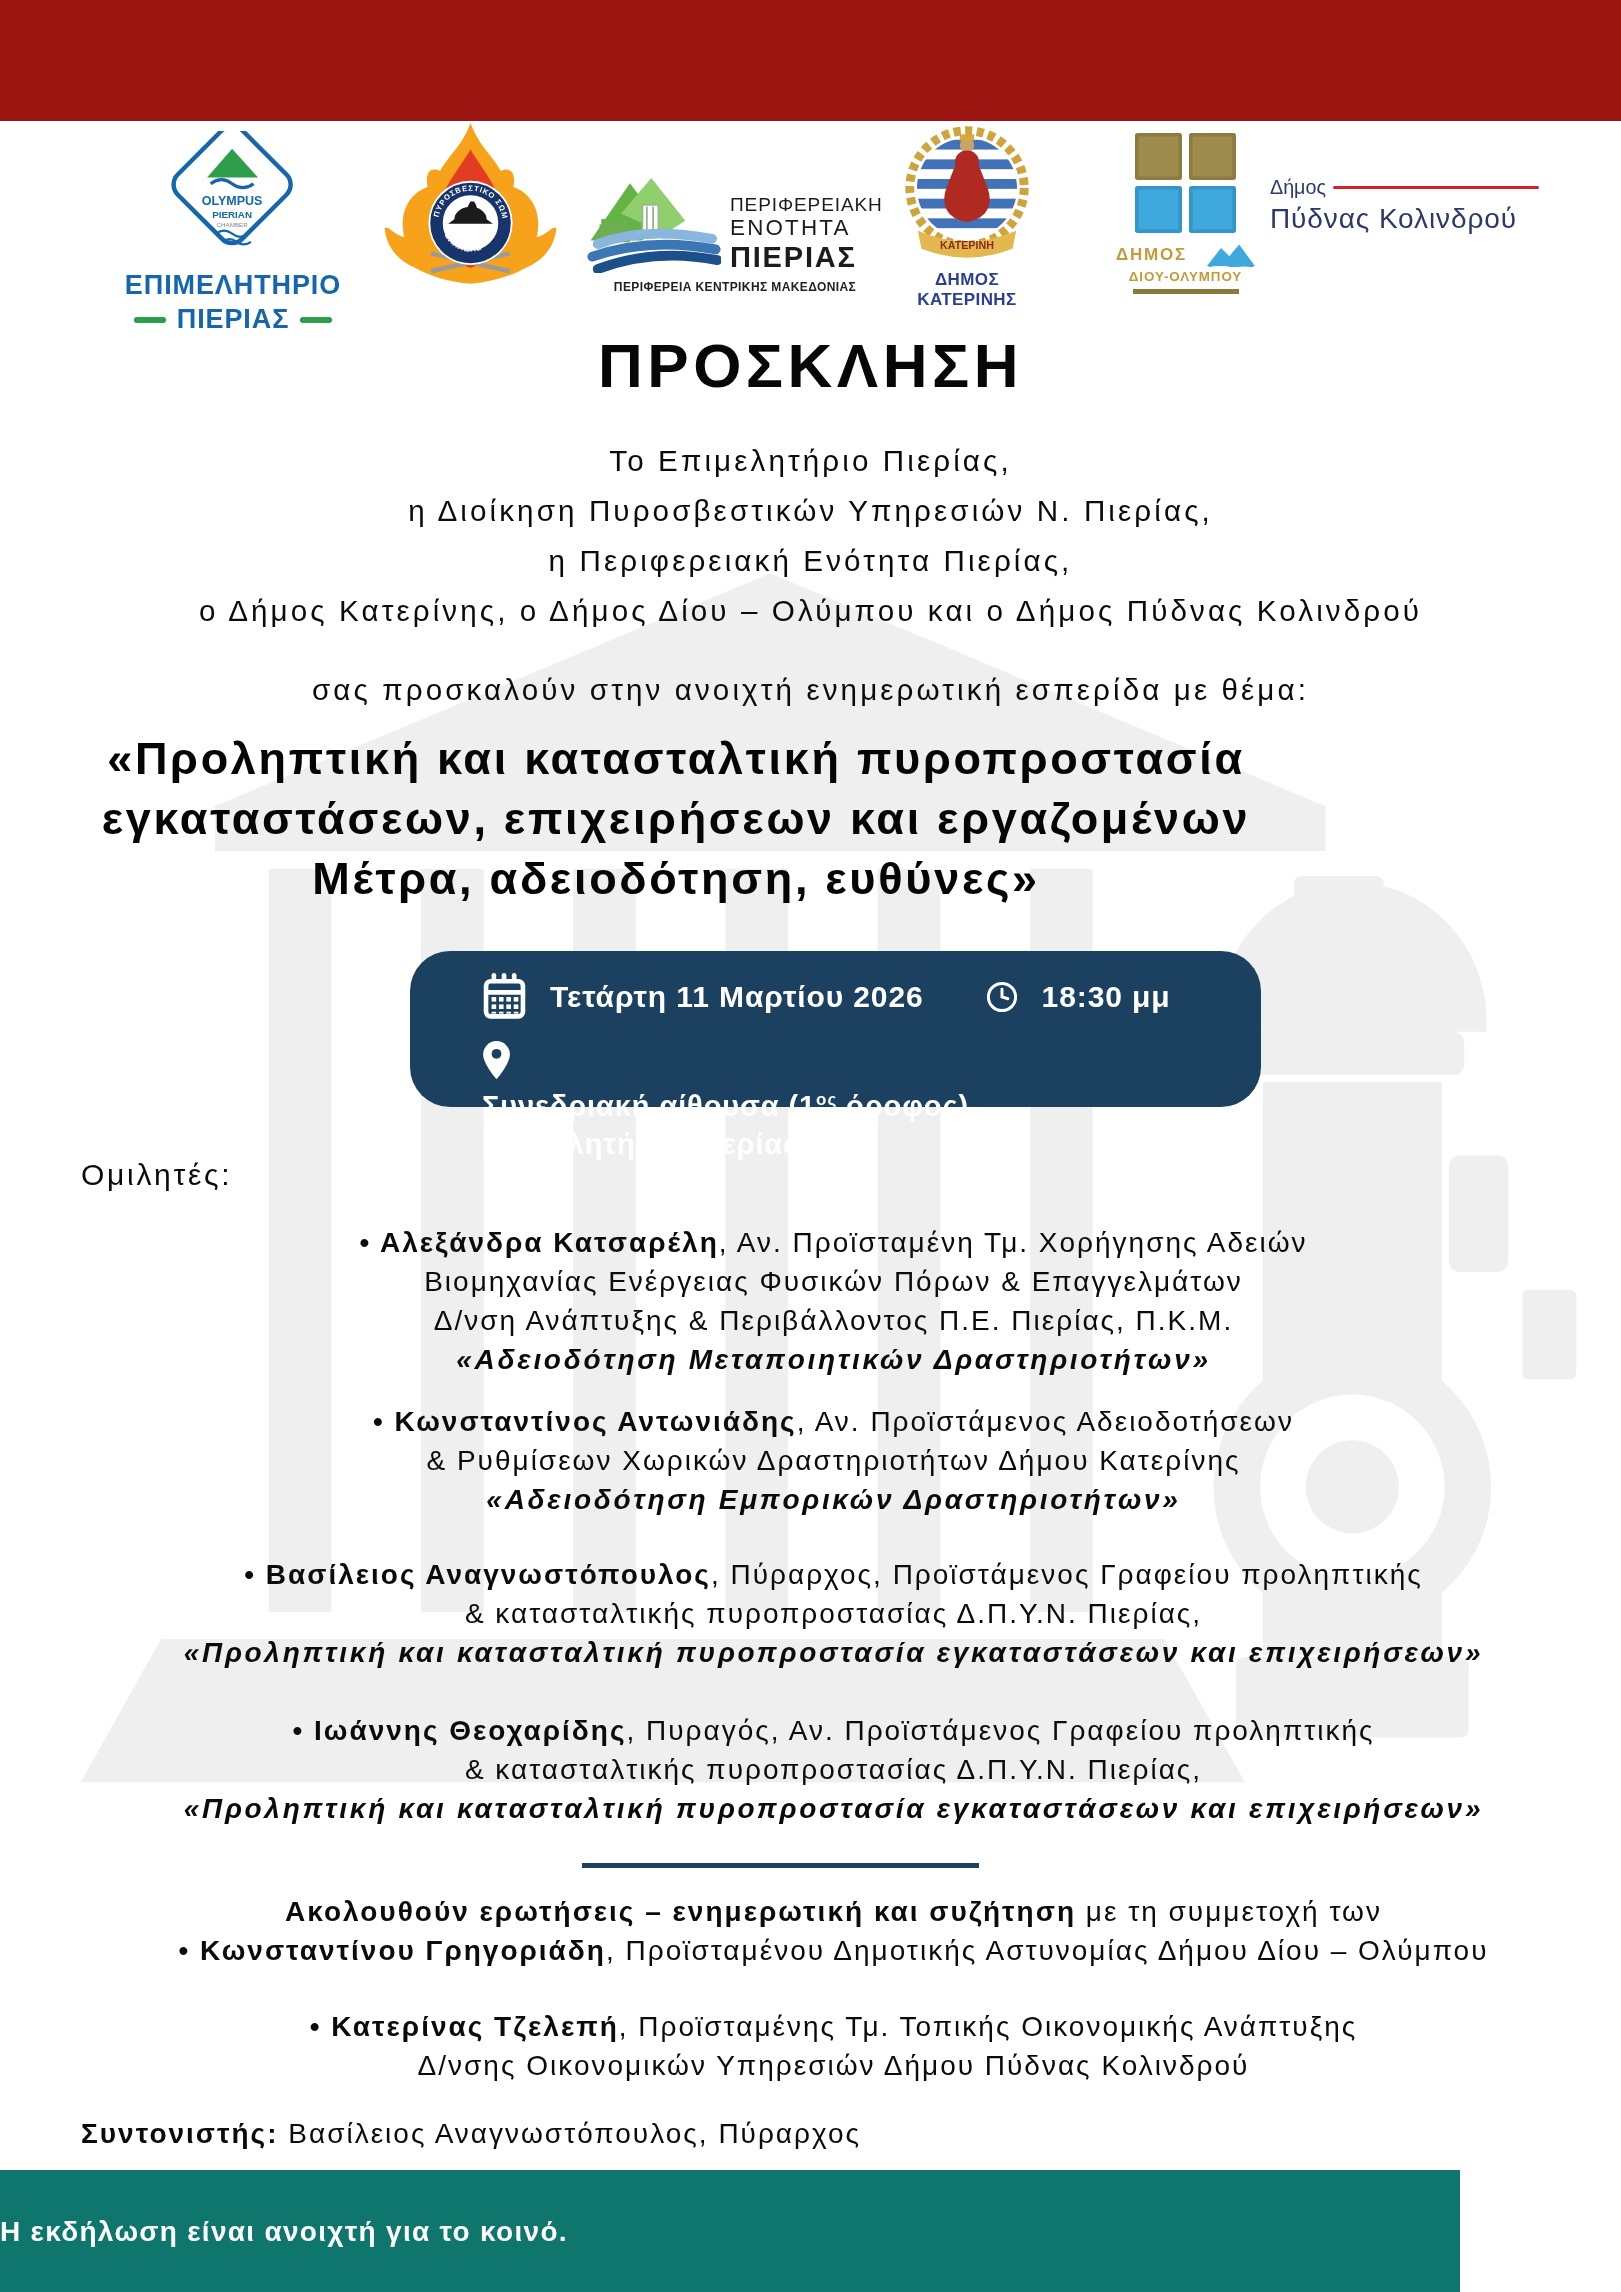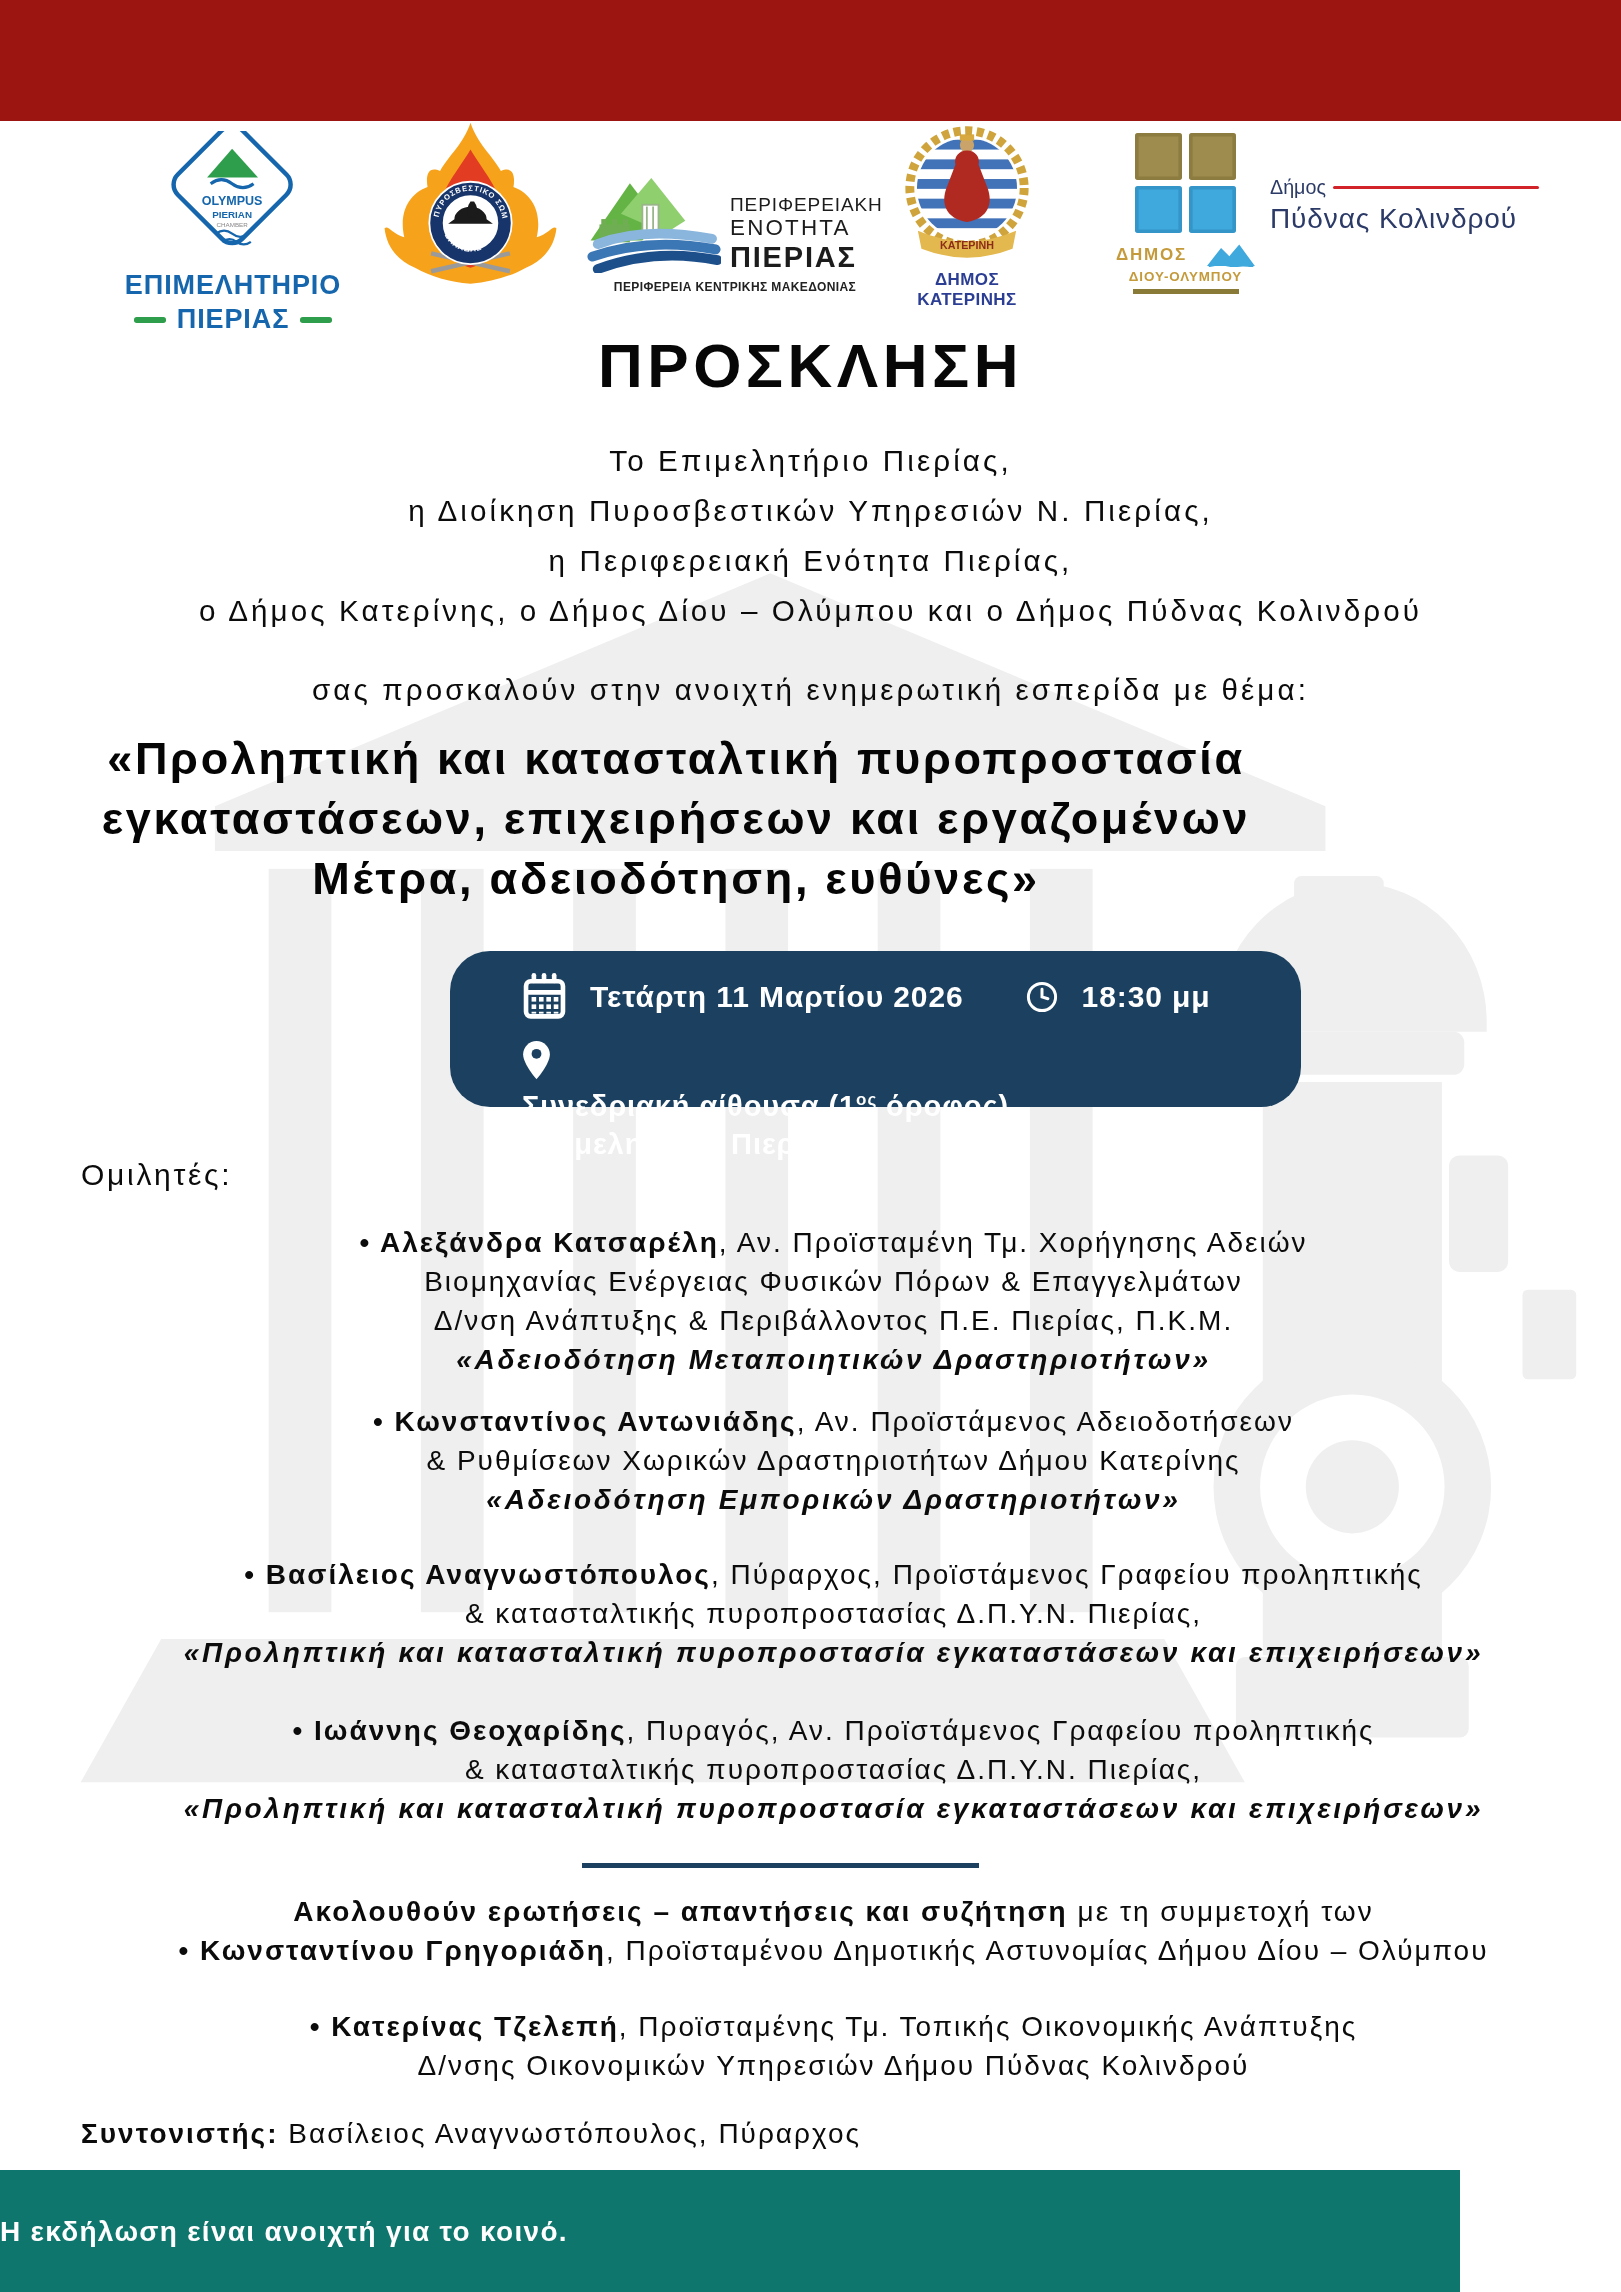--- a/index.html
+++ b/index.html
@@ -49,21 +49,21 @@
   .title{position:absolute;left:0;top:330px;width:1621px;text-align:center;margin:0;
          font-size:62px;font-weight:700;letter-spacing:4.5px;color:#070707;}
   .intro{position:absolute;left:0;top:436px;width:1621px;text-align:center;
          font-size:29.6px;font-weight:500;line-height:50px;letter-spacing:3.1px;}
   .invite{position:absolute;left:0;top:665px;width:1621px;text-align:center;
           font-size:29.6px;font-weight:500;line-height:50px;letter-spacing:3.1px;}
   .theme{position:absolute;left:0;top:729px;width:1352px;text-align:center;
          font-size:45px;font-weight:700;line-height:60px;letter-spacing:2.7px;color:#050505;}
   
   .event-box{position:absolute;left:410px;top:951px;width:851px;height:156px;background:#1c4160;
-             border-radius:40px;color:#fff;box-sizing:border-box;padding:21.5px 0 0 72px;margin-left:40px;}
+             border-radius:40px;color:#fff;box-sizing:border-box;padding:21.5px 0 0 72px;}
   .ev-row1{display:flex;align-items:center;gap:23px;}
   .ev-date,.ev-time{font-size:30px;font-weight:700;letter-spacing:0.9px;}
   .ev-clock{margin-left:38px;}
   .ev-row2{display:flex;align-items:flex-start;margin-top:19.7px;flex-direction:column;}
   .ev-venue{font-size:29px;font-weight:700;letter-spacing:0.9px;line-height:38px;text-align:left;}
   .ev-venue sup{font-size:17px;}
   
   .sp-head{position:absolute;left:81px;top:1158px;font-size:30px;font-weight:500;letter-spacing:2.7px;}
   .block{position:absolute;left:81px;width:1505px;font-size:28px;font-weight:500;
          line-height:39px;letter-spacing:2px;text-align:center;}
@@ -311,21 +311,21 @@
 
     <div class="block" style="top:1711px">
       <div><b>• Ιωάννης Θεοχαρίδης</b><span>, Πυραγός, Αν. Προϊστάμενος Γραφείου προληπτικής</span></div>
       <div>&amp; κατασταλτικής πυροπροστασίας Δ.Π.Υ.Ν. Πιερίας,</div>
       <div class="topic">«Προληπτική και κατασταλτική πυροπροστασία εγκαταστάσεων και επιχειρήσεων»</div>
     </div>
 
     <div class="divider"></div>
 
     <div class="block" style="top:1892px">
-      <div><b>Ακολουθούν ερωτήσεις – απαντήσεις και συζήτηση</b><span> με τη συμμετοχή των</span></div>
+      <div><b>Ακολουθούν ερωτήσεις – ενημερωτική και συζήτηση</b><span> με τη συμμετοχή των</span></div>
       <div><b>• Κωνσταντίνου Γρηγοριάδη</b><span>, Προϊσταμένου Δημοτικής Αστυνομίας Δήμου Δίου – Ολύμπου</span></div>
     </div>
 
     <div class="block" style="top:2007px">
       <div><b>• Κατερίνας Τζελεπή</b><span>, Προϊσταμένης Τμ. Τοπικής Οικονομικής Ανάπτυξης</span></div>
       <div>Δ/νσης Οικονομικών Υπηρεσιών Δήμου Πύδνας Κολινδρού</div>
     </div>
 
     <div class="coord">
       <b>Συντονιστής:</b><span> Βασίλειος Αναγνωστόπουλος, Πύραρχος</span>

